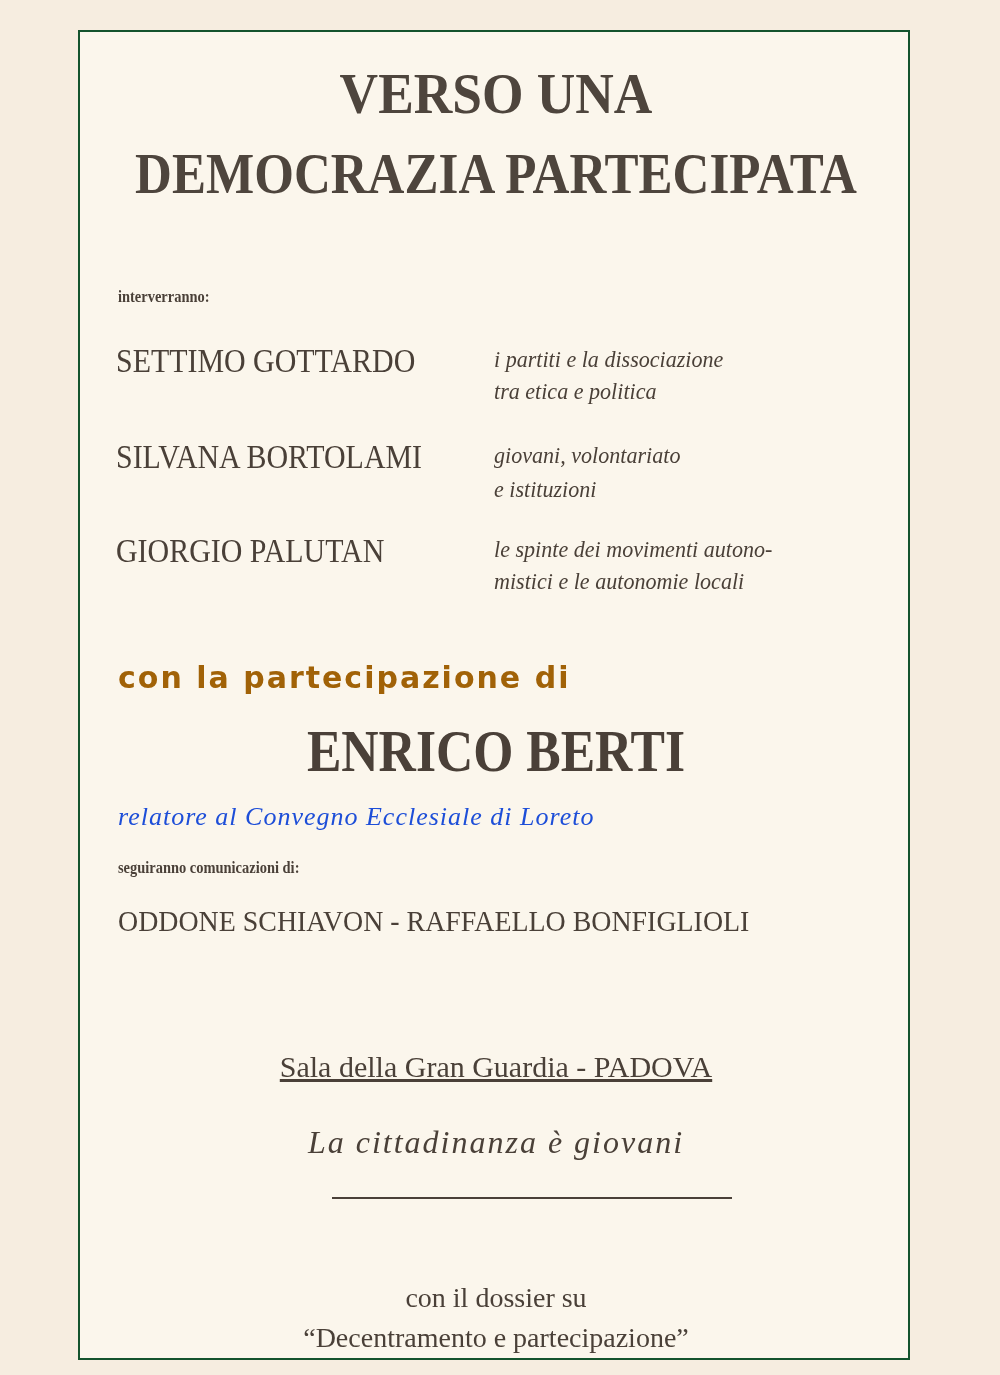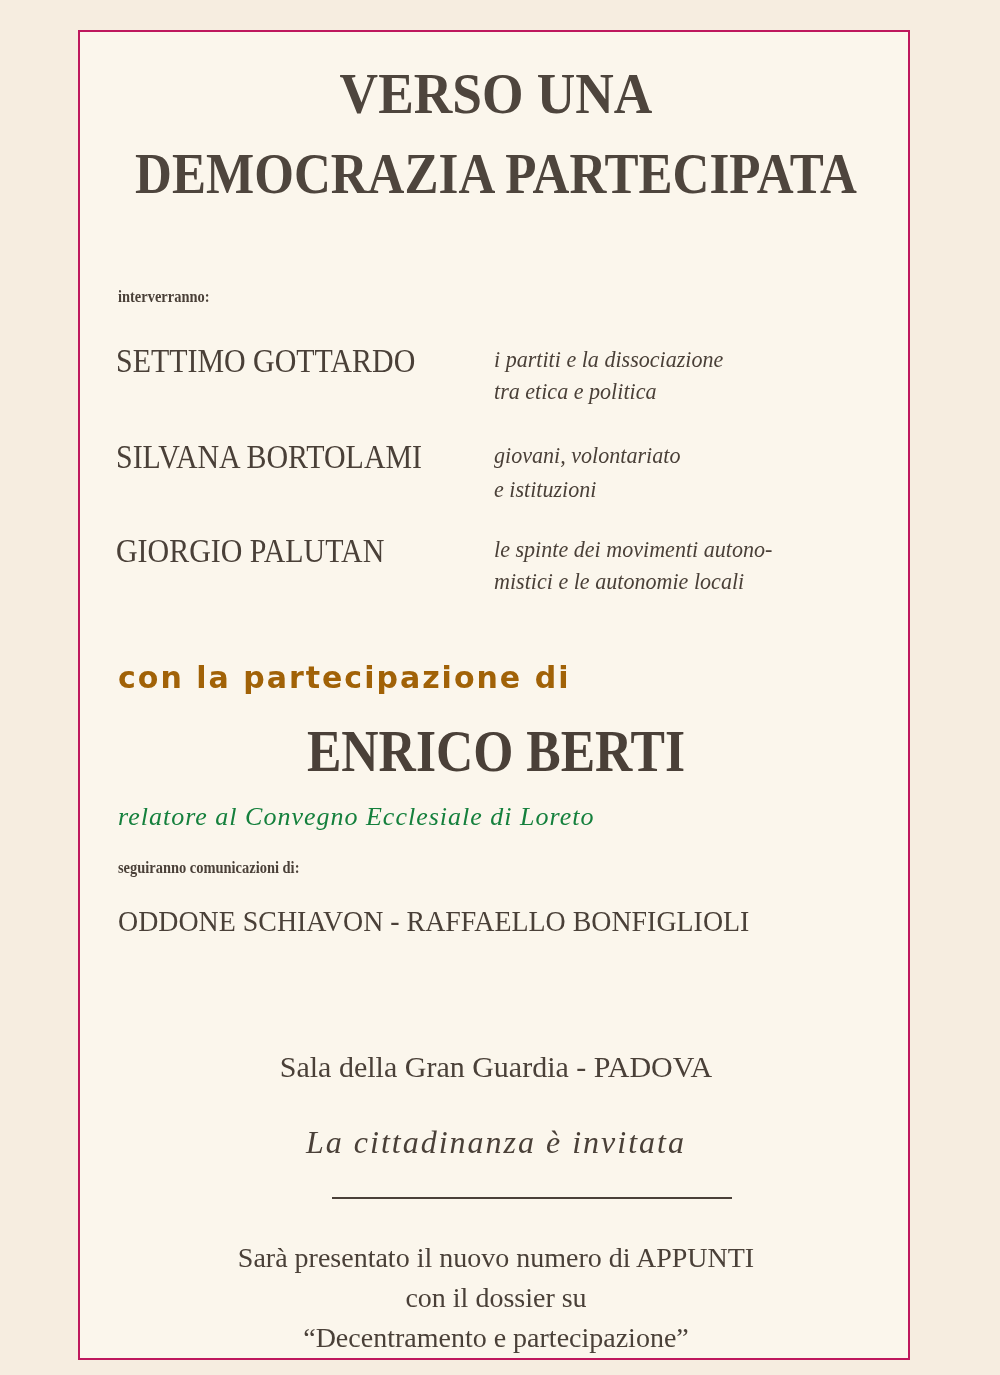--- a/index.html
+++ b/index.html
@@ -4,37 +4,37 @@
   <style>
     html, body { margin: 0; padding: 0; }
     body {
       width: 1000px; height: 1375px; position: relative; overflow: hidden;
       background: #f6ede0;
       color: #4a4038;
       font-family: "Liberation Serif", serif;
     }
     .sheet {
       position: absolute; left: 78px; top: 30px; width: 832px; height: 1330px;
-      border: 2px solid #be185d; box-sizing: border-box;
+      border: 2px solid #14532d; box-sizing: border-box;
       background: #fbf6ec;
     }
     .abs { position: absolute; white-space: nowrap; }
     .title1 { left: 0; width: 832px; top: 28px; text-align: center; font-size: 58px; font-weight: bold; letter-spacing: 0px; transform: scaleX(0.92); color: #4e453d; }
     .title2 { left: 0; width: 832px; top: 108px; text-align: center; font-size: 58px; font-weight: bold; transform: scaleX(0.88); color: #4e453d; }
     .small-bold { font-size: 17px; font-weight: bold; transform: scaleX(0.85); transform-origin: left center; }
     .name { font-size: 34px; transform: scaleX(0.88); transform-origin: left center; color: #4a4038; }
     .topic { font-size: 24px; font-style: italic; line-height: 30px; transform: scaleX(0.92); transform-origin: left center; color: #4a4038; }
     .con { left: 38px; top: 628px; font-family: "DejaVu Sans", sans-serif; font-weight: bold; font-size: 30px; letter-spacing: 2px; color: #a16207; }
     .berti { left: 0; width: 832px; top: 685px; text-align: center; font-size: 60px; font-weight: bold; transform: scaleX(0.86); color: #4a4038; }
-    .relatore { left: 38px; top: 770px; font-size: 26px; font-style: italic; letter-spacing: 1px; color: #15803d; }
+    .relatore { left: 38px; top: 770px; font-size: 26px; font-style: italic; letter-spacing: 1px; color: #1d4ed8; }
     .seguiranno { left: 38px; top: 826px; }
     .oddone { left: 38px; top: 872px; font-size: 30px; transform: scaleX(0.93); transform-origin: left center; }
     .center { left: 0; width: 832px; text-align: center; }
     .date { top: 970px; font-size: 30px; }
-    .place { top: 1018px; font-size: 30px; }
+    .place { top: 1018px; font-size: 30px; text-decoration: underline; }
     .invite { top: 1092px; font-size: 32px; font-style: italic; letter-spacing: 2px; }
     .rule { position: absolute; left: 252px; top: 1165px; width: 400px; height: 2px; background: #4a4038; }
     .appunti1 { top: 1210px; font-size: 28px; }
     .appunti2 { top: 1250px; font-size: 28px; }
     .appunti3 { top: 1290px; font-size: 28px; }
   </style>
 </head>
 <body>
 
 <div class="sheet">
@@ -56,20 +56,19 @@
   <div class="abs topic" style="left:414px; top:534px;">mistici e le autonomie locali</div>
 
   <div class="abs con">con la partecipazione di</div>
   <div class="abs berti">ENRICO BERTI</div>
   <div class="abs relatore">relatore al Convegno Ecclesiale di Loreto</div>
 
   <div class="abs small-bold seguiranno">seguiranno comunicazioni di:</div>
   <div class="abs oddone">ODDONE SCHIAVON - RAFFAELLO BONFIGLIOLI</div>
 
   <div class="abs center place">Sala della Gran Guardia - PADOVA</div>
-  <div class="abs center invite">La cittadinanza è invitata</div>
+  <div class="abs center invite">La cittadinanza è giovani</div>
 
   <div class="rule"></div>
 
-  <div class="abs center appunti1">Sarà presentato il nuovo numero di APPUNTI</div>
   <div class="abs center appunti3">“Decentramento e partecipazione”</div>
   <div class="abs center appunti2">con il dossier su</div>
 </div>
 
 </body></html>

